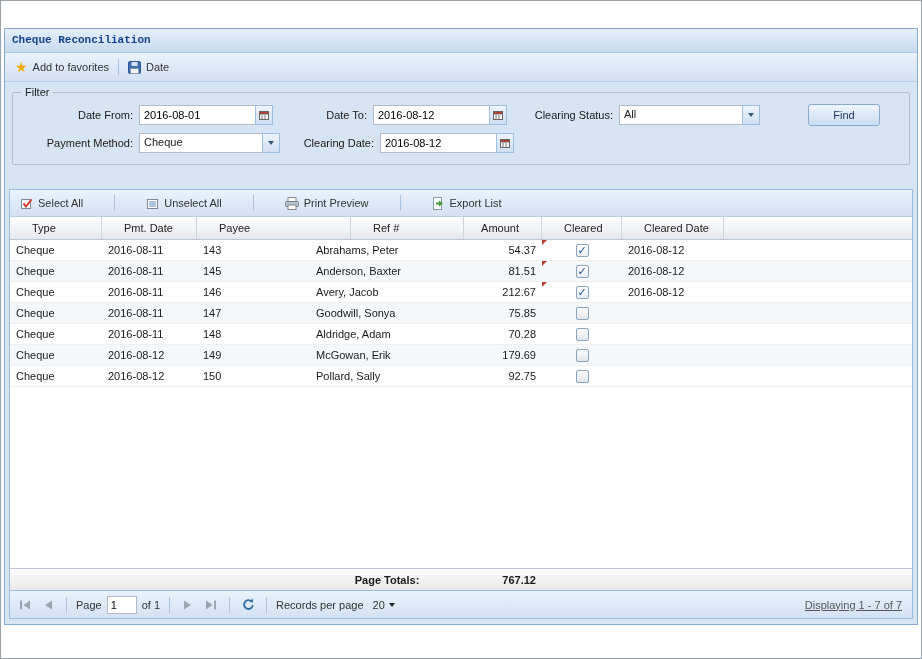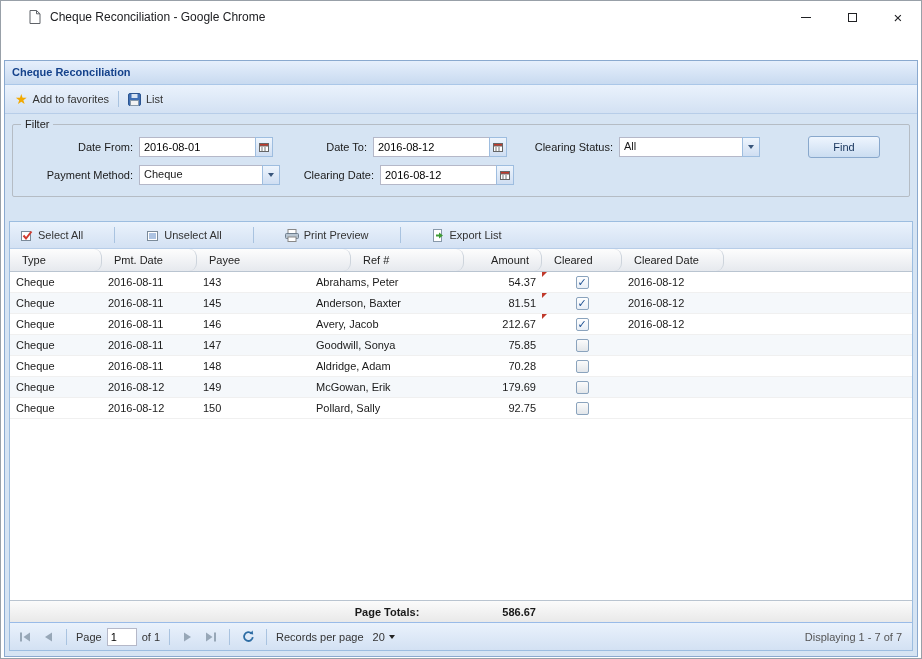--- a/index.html
+++ b/index.html
@@ -16,21 +16,21 @@
   .wbtn { width:46px; height:32px; display:flex; align-items:center; justify-content:center; cursor:pointer; color:#202124; }
   .min-glyph { width:10px; height:0; border-top:1px solid #202124; display:block; }
   .max-glyph { width:9px; height:9px; border:1px solid #202124; display:block; }
   .close-glyph { font-size:15px; line-height:1; }
 
   
   .page { height:627px; background:#fff; padding:27px 3px 3px; }
   .app { height:100%; border:1px solid #8aa9cf; background:#d6e4f3; display:flex; flex-direction:column; }
 
   .panel-header { height:24px; line-height:23px; padding:0 7px; font-weight:bold; color:#15428b;
-    background:linear-gradient(#e6effc,#c8daf0); border-bottom:1px solid #aac7e8; }
+    background:linear-gradient(#e6effc,#c8daf0); border-bottom:1px solid #aac7e8;font-family:Liberation Mono, monospace; }
 
   .toolbar { display:flex; align-items:center; height:29px; padding:0 5px;
     background:linear-gradient(#eaf2fc,#d3e1f3); border-bottom:1px solid #b7cde8; }
   .tb-item { display:flex; align-items:center; gap:5px; padding:2px 5px; color:#333; cursor:pointer; white-space:nowrap; }
   .tb-sep { width:1px; height:16px; background:#a9c3e0; margin:0 4px; flex:0 0 1px; }
   .star-icon { color:#f2a900; font-size:14px; line-height:12px; }
   .icon { display:flex; align-items:center; }
 
   
   .filter-wrap { padding:4px 7px 12px; }
@@ -47,21 +47,21 @@
   .caret { width:0; height:0; border-left:3px solid transparent; border-right:3px solid transparent; border-top:4px solid #39567c; display:block; }
   .combo-text { width:124px; height:20px; border:1px solid #b5b8c8; background:#fff; padding:2px 4px; display:block; overflow:hidden; white-space:nowrap; }
   .find-btn { margin-left:auto; margin-right:21px; width:72px; height:22px; border:1px solid #89a8cc; border-radius:3px;
     background:linear-gradient(#eef5fe,#cbddf1); color:#16335b; font:inherit; cursor:pointer; }
 
   
   .grid-panel { flex:1; display:flex; flex-direction:column; margin:12px 4px 5px; border:1px solid #9cbde0; background:#fff; min-height:0; }
   .grid-toolbar { height:27px;gap:22px; }
 
   .grid-header { display:flex; height:23px; background:linear-gradient(#fdfdfd,#e6e9ee); border-bottom:1px solid #b9c4d0; flex:0 0 23px; }
-  .hcell { display:flex; align-items:center; padding:0 12px; border-right:1px solid #cdd4dc; color:#222; overflow:hidden; white-space:nowrap;border-radius:8px; }
+  .hcell { display:flex; align-items:center; padding:0 22px; border-right:1px solid #cdd4dc; color:#222; overflow:hidden; white-space:nowrap; }
   .hcell.right { justify-content:flex-end; }
   .col-type { width:92px; } .col-pmt { width:95px; } .col-ref { width:113px; } .col-payee { width:154px; }
   .col-amount { width:78px; } .col-cleared { width:80px; } .col-cldate { width:102px; } .col-fill { flex:1; border-right:none; }
 
   .grid-body { flex:1; background:#fff; overflow:hidden; }
   .grid-row { display:flex; height:21px; align-items:center; border-bottom:1px solid #f0f0f0; background:#fff; cursor:default; }
   .grid-row.alt { background:#f5f8fb; }
   .cell { padding:0 6px; overflow:hidden; white-space:nowrap; height:100%; display:flex; align-items:center; }
   .cell.col-amount { justify-content:flex-end; }
   .cell.col-cleared { justify-content:center; position:relative; }
@@ -75,68 +75,48 @@
   .totals-row .cell { font-weight:bold; }
   .totals-row .col-payee { justify-content:center; }
 
   
   .paging { height:28px; display:flex; align-items:center; padding:12px 6px; gap:5px;
     background:linear-gradient(#eaf2fc,#d3e1f3); border-top:1px solid #99bbe8; color:#333; flex:0 0 28px;justify-content:center; }
   .pbtn { width:18px; height:18px; display:flex; align-items:center; justify-content:center; cursor:pointer; }
   .page-input { width:30px; height:18px; border:1px solid #b5b8c8; font:inherit; padding:0 3px; }
   .rpp-combo { display:flex; align-items:center; gap:4px; cursor:pointer; padding:2px 4px; }
   .rpp-caret { width:0; height:0; border-left:3px solid transparent; border-right:3px solid transparent; border-top:4px solid #222; }
-  .displaying { margin-left:auto; color:#555; padding-right:4px; }
+  .displaying { margin-left:auto; color:#555; padding-right:4px;text-decoration:underline; }
 </style>
 </head>
 <body>
 
 <div class="window">
 
-  <div class="titlebar">
-    <span class="doc-icon">
-      <svg width="12" height="14" viewBox="0 0 12 14">
-          <path d="M1 .5h6.5L11 3.8V13.5H1z" fill="#fff" stroke="#5f6368"></path>
-          <path d="M7.5 .5v3.3H11" fill="none" stroke="#5f6368"></path>
-        </svg>
-    </span>
-    <span class="title">Cheque Reconciliation - Google Chrome</span>
-    <div class="win-controls">
-      <div class="wbtn">
-          <span class="min-glyph"></span>
-        </div>
-      <div class="wbtn">
-          <span class="max-glyph"></span>
-        </div>
-      <div class="wbtn">
-          <span class="close-glyph">×</span>
-        </div>
-    </div>
-  </div>
 
   <div class="page">
     <div class="app">
 
       <div class="panel-header">Cheque Reconciliation</div>
 
       <div class="toolbar">
         <div class="tb-item">
           <span class="star-icon">★</span>
           <span>Add to favorites</span>
         </div>
         <span class="tb-sep"></span>
         <div class="tb-item">
           <span class="icon">
             <svg width="13" height="13" viewBox="0 0 13 13">
                 <rect x="0.5" y="0.5" width="12" height="12" rx="1.5" fill="#3f6fb5" stroke="#2c5591"></rect>
                 <rect x="3.5" y="1" width="6" height="4" fill="#d8e4f3"></rect>
                 <rect x="2.5" y="7.5" width="8" height="5" fill="#f3f3f3" stroke="#8899aa"></rect>
               </svg>
           </span>
-          <span>List</span>
+          <span>Date</span>
         </div>
       </div>
 
       <div class="filter-wrap">
         <fieldset>
           <legend>Filter</legend>
 
           <div class="frow">
             <label class="flabel lw1">Date From:</label>
             <span class="tfield">
@@ -338,21 +318,21 @@
               <div class="cell col-cldate"></div>
               <div class="cell col-fill"></div>
             </div>
           </div>
 
         <div class="totals-row">
           <div class="cell col-type"></div>
           <div class="cell col-pmt"></div>
           <div class="cell col-ref"></div>
           <div class="cell col-payee">Page Totals:</div>
-          <div class="cell col-amount">586.67</div>
+          <div class="cell col-amount">767.12</div>
           <div class="cell col-cleared"></div>
           <div class="cell col-cldate"></div>
           <div class="cell col-fill"></div>
         </div>
 
         <div class="paging">
           <span class="pbtn">
             <svg width="10" height="10" viewBox="0 0 10 10">
                 <rect x="0" y="0.5" width="2" height="9" fill="#97a7b7"></rect>
                 <path d="M10 0.5L3.5 5l6.5 4.5z" fill="#97a7b7"></path>

